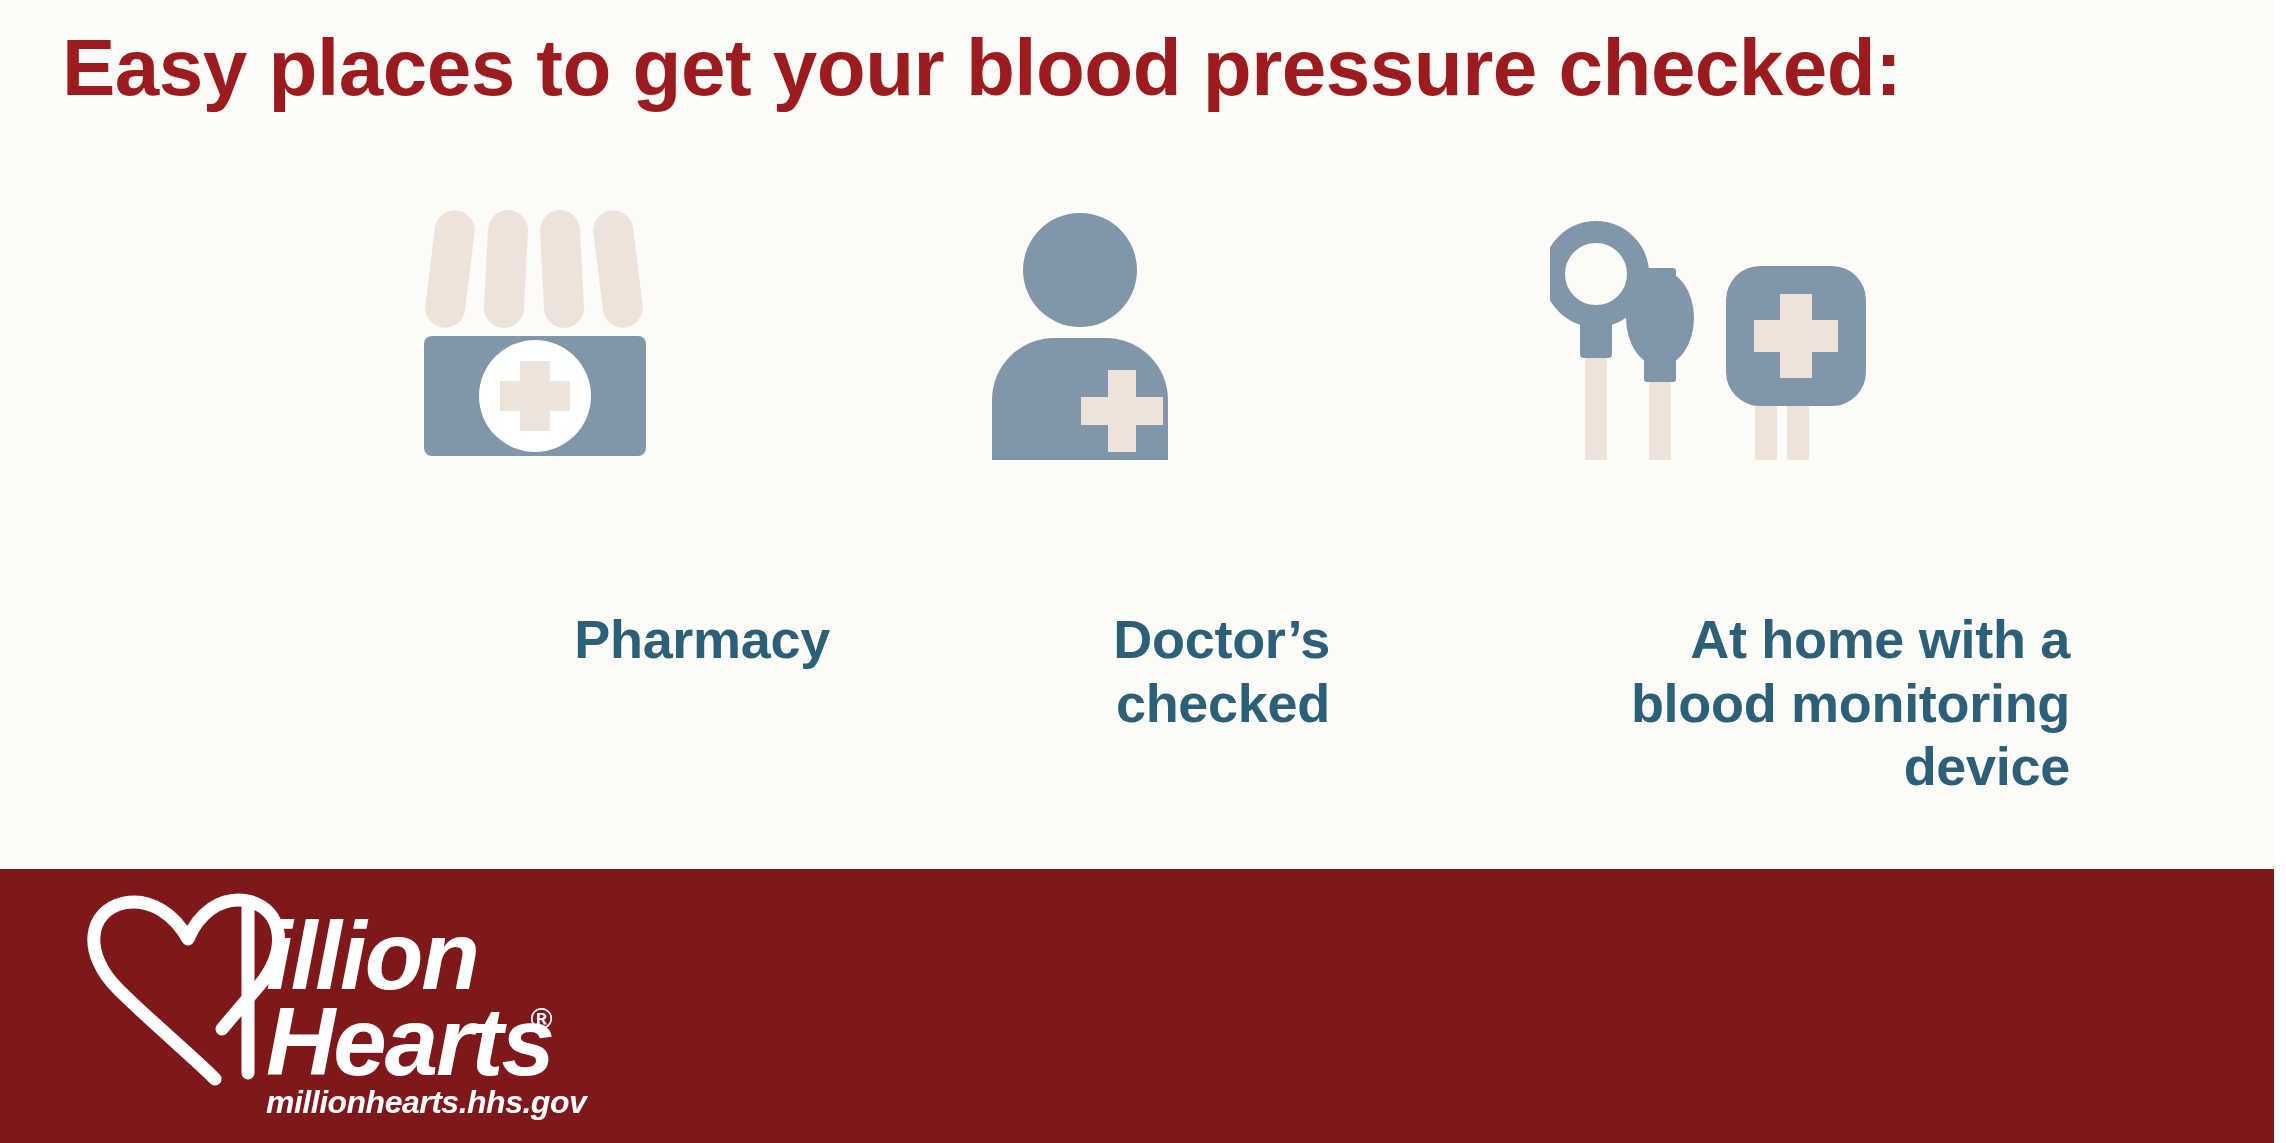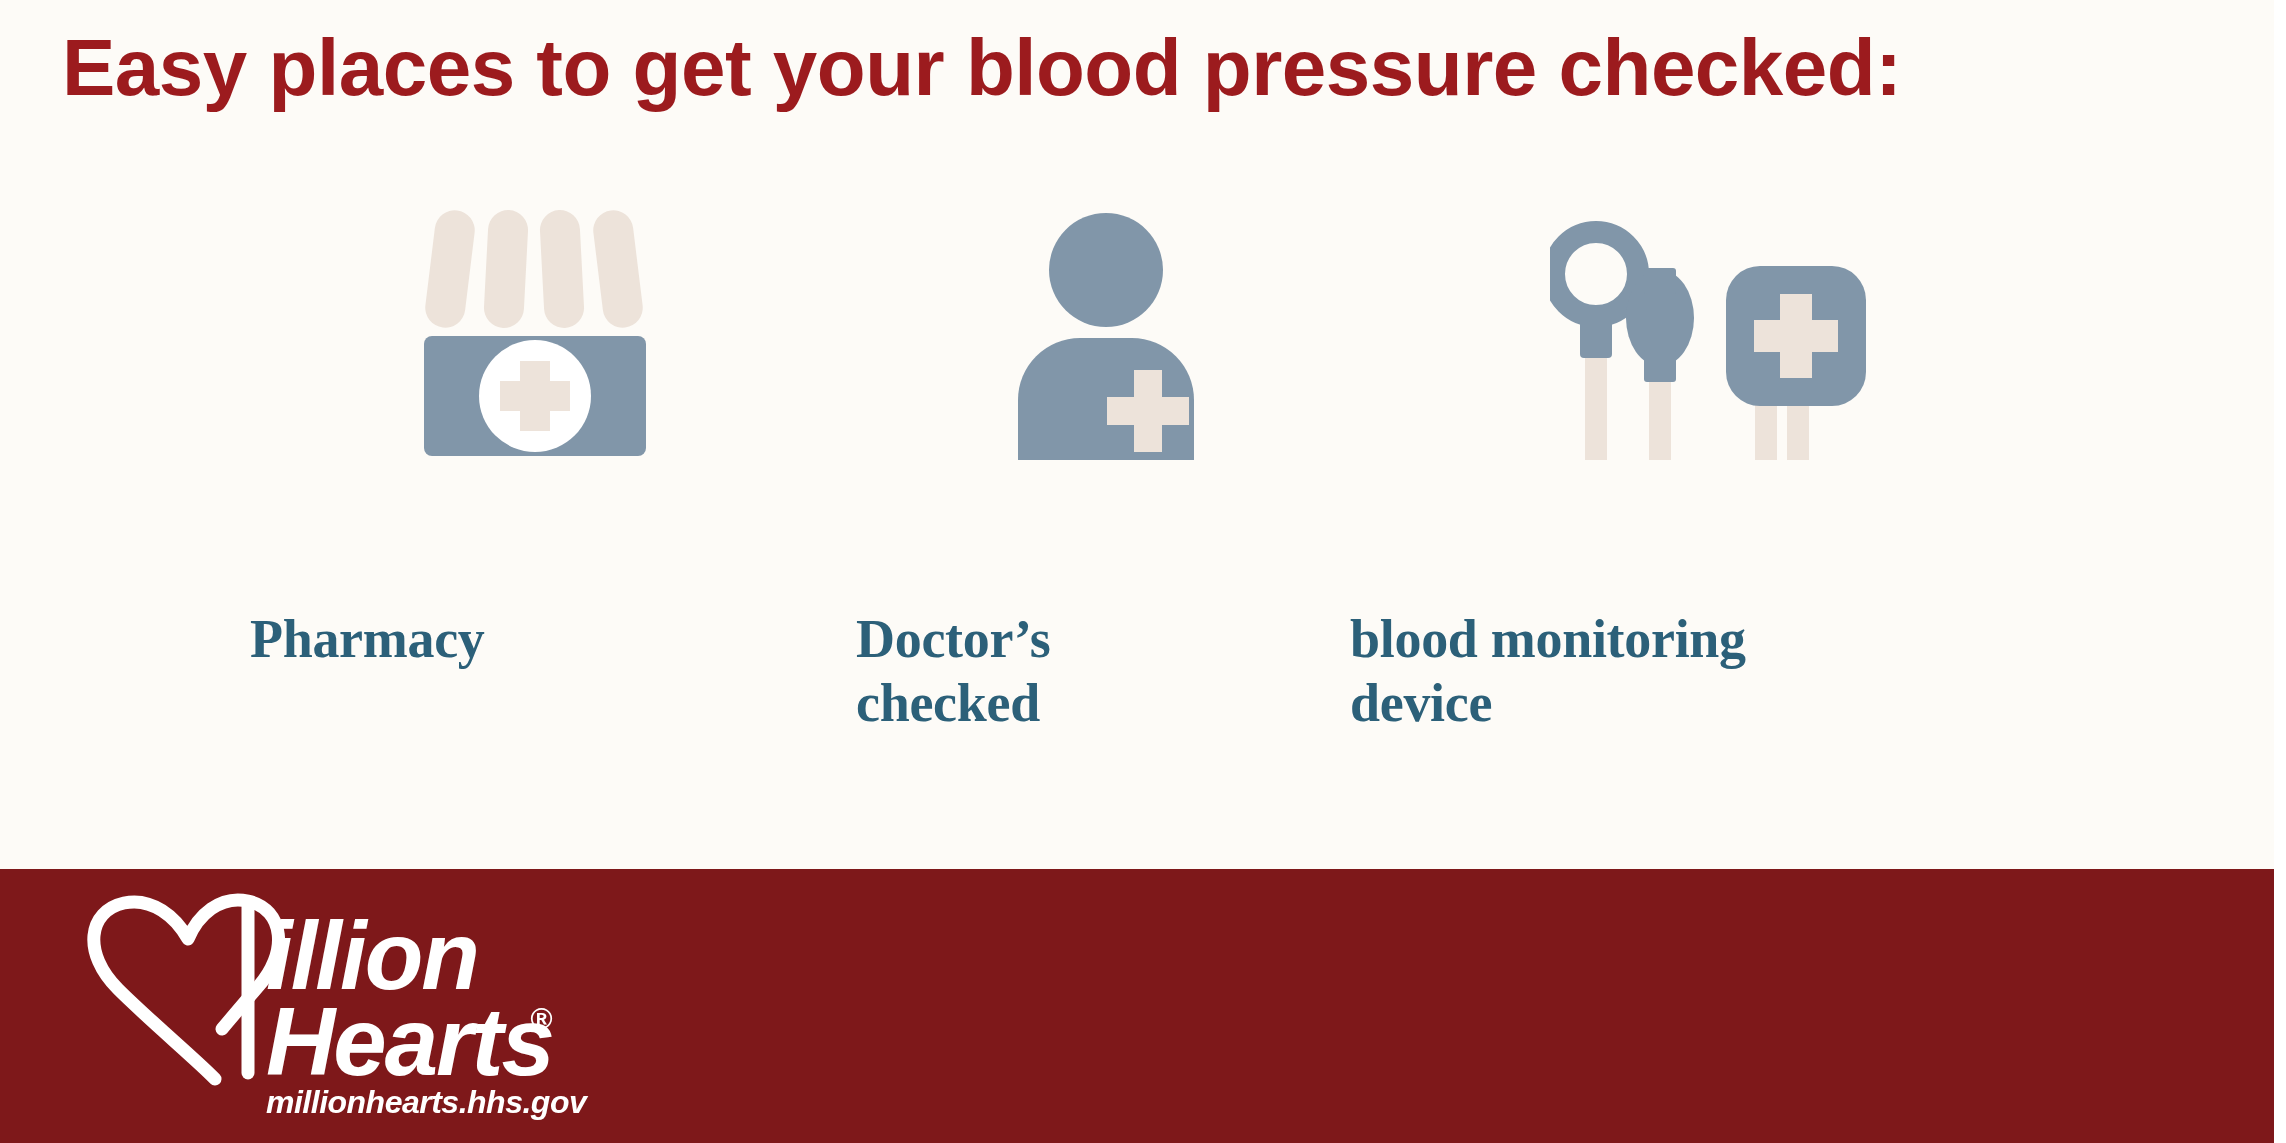--- a/index.html
+++ b/index.html
@@ -36,25 +36,24 @@
   .columns {
     position: absolute;
     left: 0;
     top: 210px;
     width: 2286px;
     height: 640px;
   }
   .col {
     position: absolute;
     top: 0;
-    text-align: left;
-    font-family: Liberation Serif, serif;
+    text-align: right;
   }
   .col-pharmacy { left: 250px;  width: 580px; }
-  .col-doctor   { left: 856px;  width: 500px; }
+  .col-doctor   { left: 830px;  width: 500px; }
   .col-home     { left: 1350px; width: 720px; }
 
   .icon-wrap {
     height: 390px;
     display: flex;
     align-items: flex-start;
     justify-content: center;
   }
   .label {
     font-size: 54px;
@@ -157,20 +156,21 @@
 
           <rect x="176" y="56" width="140" height="140" rx="34" ry="34" fill="#8196A9"></rect>
 
           <g fill="#EDE3DA">
             <rect x="230" y="84" width="32" height="84"></rect>
             <rect x="204" y="110" width="84" height="32"></rect>
           </g>
         </svg>
       </div>
       <div class="label">
+        <div>At home with a</div>
         <div>blood monitoring</div>
         <div>device</div>
       </div>
     </div>
 
   </div>
 
   <div class="footer">
     <div class="logo">
       <svg viewBox="0 0 570 230" aria-hidden="true">

